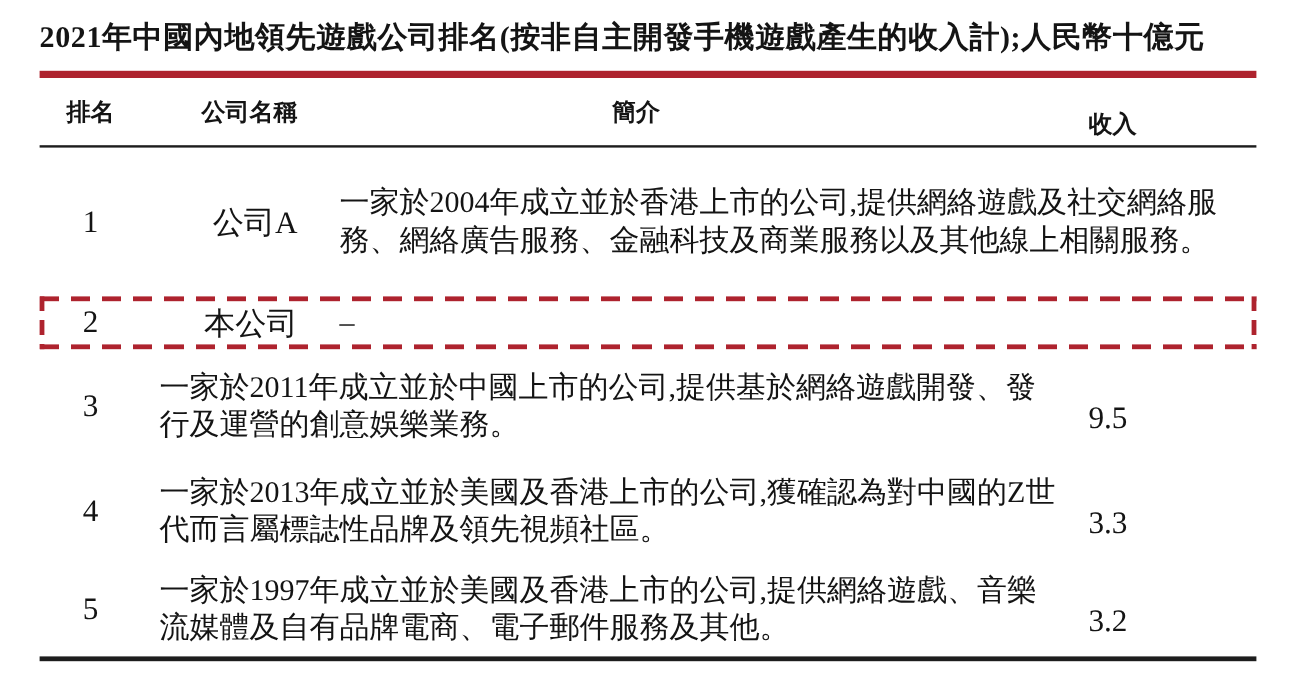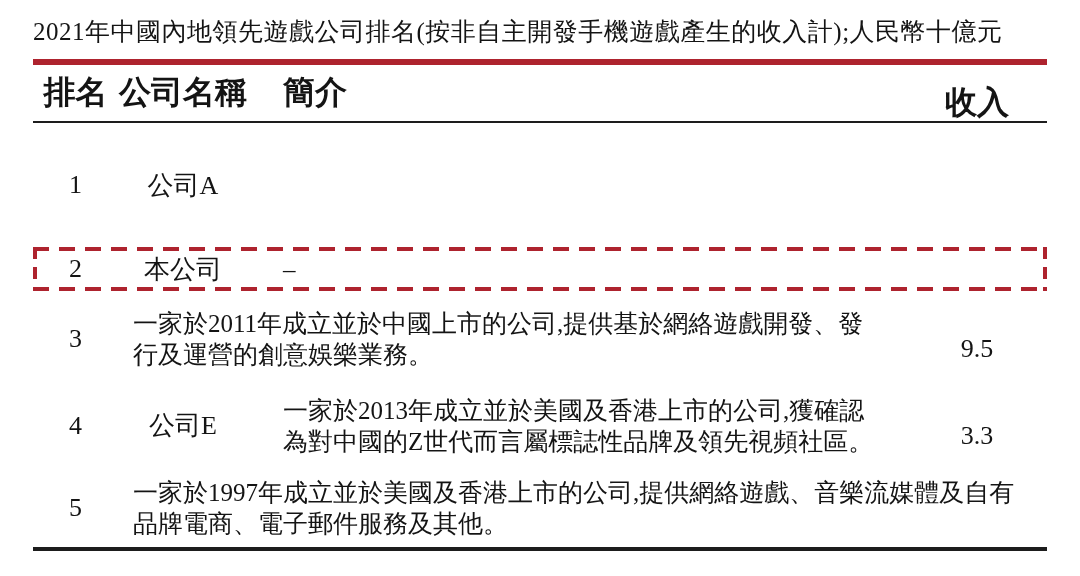--- a/index.html
+++ b/index.html
@@ -15,46 +15,46 @@
     width:1080px;height:576px;overflow:hidden;
   }
   .page{
     width:1080px;height:576px;
     padding:0 33px;
     background:#ffffff;
   }
   .title{
     margin-top:14px;
     font-size:25px;
-    font-weight:normal;
+    font-weight:bold;
     line-height:36px;
     white-space:nowrap;
     letter-spacing:0.5px;
   }
   .red-rule{
     margin-top:9px;
     height:6px;
     background:var(--accent);
   }
   .thead{
     display:flex;
     align-items:center;
     height:56px;
     font-weight:bold;
-    font-size:32px;
+    font-size:20px;
   }
   .header-rule{
     height:2px;
     background:var(--rule-dark);
   }
   .col.rank{width:85px;text-align:center;flex:none;}
-  .col.company{width:150px;text-align:center;padding-right:20px;flex:none;}
+  .col.company{width:150px;text-align:right;padding-right:20px;flex:none;}
   .col.intro{flex:1;text-align:left;padding-left:15px;padding-right:20px;}
-  .col.revenue{width:140px;text-align:center;flex:none;margin-top:20px;}
-  .thead .intro{text-align:left;padding-right:130px;}
+  .col.revenue{width:140px;flex:none;margin-top:20px;}
+  .thead .intro{text-align:center;padding-right:130px;}
   .row{
     display:flex;
     align-items:center;
     font-size:26px;
   }
   .row .intro{
     font-size:25px;
     line-height:31px;
   }
   .row-0{height:124px;}
@@ -89,42 +89,43 @@
     <div class="col intro">簡介</div>
     <div class="col revenue">收入</div>
   </div>
 
   <div class="header-rule"></div>
 
   <div class="tbody">
   <div class="row row-0">
     <div class="col rank cell">1</div>
     <div class="col company cell">公司A</div>
+    <div class="col intro cell">一家於2004年成立並於香港上市的公司,提供網絡遊戲及社交網絡服務、網絡廣告服務、金融科技及商業服務以及其他線上相關服務。</div>
   </div>
 
   <div class="row row-1 highlighted">
     <div class="col rank cell">2</div>
     <div class="col company cell">本公司</div>
     <div class="col intro cell">–</div>
   </div>
 
   <div class="row row-2">
     <div class="col rank cell">3</div>
     <div class="col intro cell">一家於2011年成立並於中國上市的公司,提供基於網絡遊戲開發、發行及運營的創意娛樂業務。</div>
     <div class="col revenue cell">9.5</div>
   </div>
 
   <div class="row row-3">
     <div class="col rank cell">4</div>
-    <div class="col company cell">公司E</div>
     <div class="col intro cell">一家於2013年成立並於美國及香港上市的公司,獲確認為對中國的Z世代而言屬標誌性品牌及領先視頻社區。</div>
     <div class="col revenue cell">3.3</div>
   </div>
 
   <div class="row row-4">
     <div class="col rank cell">5</div>
     <div class="col intro cell">一家於1997年成立並於美國及香港上市的公司,提供網絡遊戲、音樂流媒體及自有品牌電商、電子郵件服務及其他。</div>
+    <div class="col revenue cell">3.2</div>
   </div>
 </div>
 
   <div class="bottom-rule"></div>
 
 </div>
 
 </body></html>

